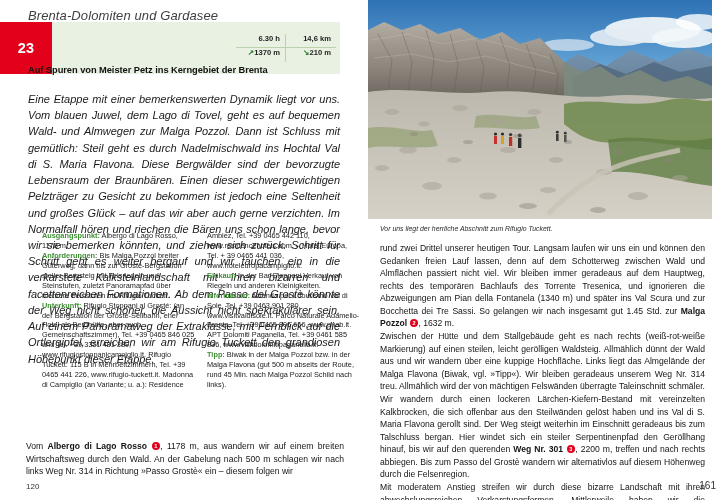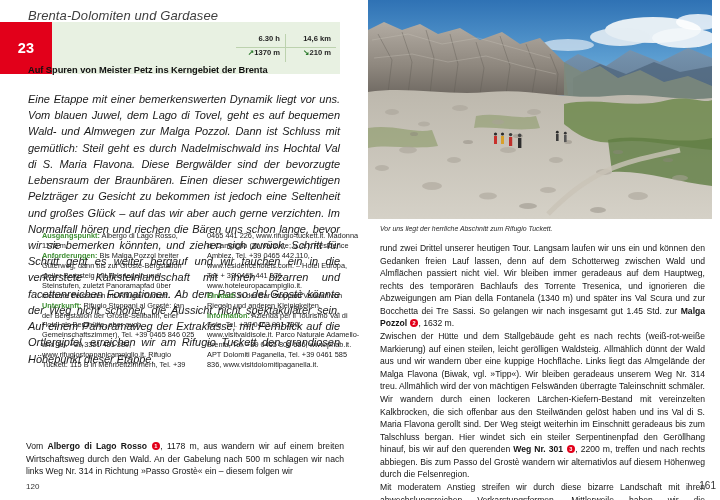--- a/index.html
+++ b/index.html
@@ -239,20 +239,21 @@
       <div class="intro-head">Auf Spuren von Meister Petz ins Kerngebiet der Brenta</div>
       <div class="intro-text">Eine Etappe mit einer bemerkenswerten Dynamik liegt vor uns. Vom blauen Juwel, dem Lago di Tovel, geht es auf bequemen Wald- und Almwegen zur Malga Pozzol. Dann ist Schluss mit gemütlich: Steil geht es durch Nadelmischwald ins Hochtal Val di S. Maria Flavona. Diese Bergwälder sind der bevorzugte Lebensraum der Braunbären. Einen dieser schwergewichtigen Pelzträger zu Gesicht zu bekommen ist jedoch eine Seltenheit und großes Glück – auf das wir aber auch gerne verzichten. Im Normalfall hören und riechen die Bären uns schon lange, bevor wir sie bemerken könnten, und ziehen sich zurück. Schritt für Schritt geht es weiter bergauf und wir tauchen ein in die verkarstete Kalksteinlandschaft mit ihren bizarren und facettenreichen Formationen. Ab dem Passo del Grostè könnte der Weg nicht schöner, die Aussicht nicht spektakulärer sein. Auf einem Panoramaweg der Extraklasse, mit Fernblick auf die Ortlergipfel, erreichen wir am Rifugio Tuckett den grandiosen Höhepunkt dieser Etappe.</div>
     </div>
 
     <div class="infobox" id="infobox">
         <p><span class="ib-label">Ausgangspunkt:</span><span> Albergo di Lago Rosso, 1178 m.</span></p>
         <p><span class="ib-label">Anforderungen:</span><span> Bis Malga Pozzol breiter Güterweg, dann bis zur Grostè-Bergstation steiler Bergsteig mit Felsriegeln und Steinstufen, zuletzt Panoramapfad über mehrere Felsstufen bis Rifugio Tuckett.</span></p>
         <p><span class="ib-label">Unterkunft:</span><span> Rifugio Stoppani al Grostè: (an der Bergstation der Grostè-Seilbahn, eher Hotel als Berghütte, aber auch Gemeinschaftszimmer), Tel. +39 0465 846 025 und Tel. +39 3351 481 389, www.rifugiostoppanicampiglio.it. Rifugio Tuckett: 115 B in Mehrbettzimmern, Tel. +39 0465 441 226, www.rifugio-tuckett.it. Madonna di Campiglio (an Variante; u. a.): Residence Ambiez, Tel. +39 0465 442 110, www.residencehotels.com. – Hotel Europa, Tel. + 39 0465 441 036, www.hoteleuropacampiglio.it.</span></p>
         <p><span class="ib-label">Einkauf:</span><span> In der Bar Stoppani Verkauf von Riegeln und anderen Kleinigkeiten.</span></p>
         <p><span class="ib-label">Information:</span><span> Azienda per il Tourismo Val di Sole, Tel. +39 0463 901 280, www.visitvaldisole.it. Parco Naturale Adamello-Brenta, Tel. +39 0465 806 666, www.pnab.it. APT Dolomiti Paganella, Tel. +39 0461 585 836, www.visitdolomitipaganella.it.</span></p>
+        <p><span class="ib-label">Tipp:</span><span> Biwak in der Malga Pozzol bzw. in der Malga Flavona (gut 500 m abseits der Route, rund 45 Min. nach Malga Pozzol Schild nach links).</span></p>
       </div>
 
     <div class="left-body">
       <span>Vom </span><span class="bold">Albergo di Lago Rosso</span>&nbsp;<span class="wp">1</span><span>, 1178 m, aus wandern wir auf einem breiten Wirtschaftsweg durch den Wald. An der Gabelung nach 500 m schlagen wir nach links Weg Nr. 314 in Richtung »Passo Grostè« ein – diesem folgen wir</span>
     </div>
 
     <div class="folio-left">120</div>
   </div>
 
   <div class="gutter"></div>

